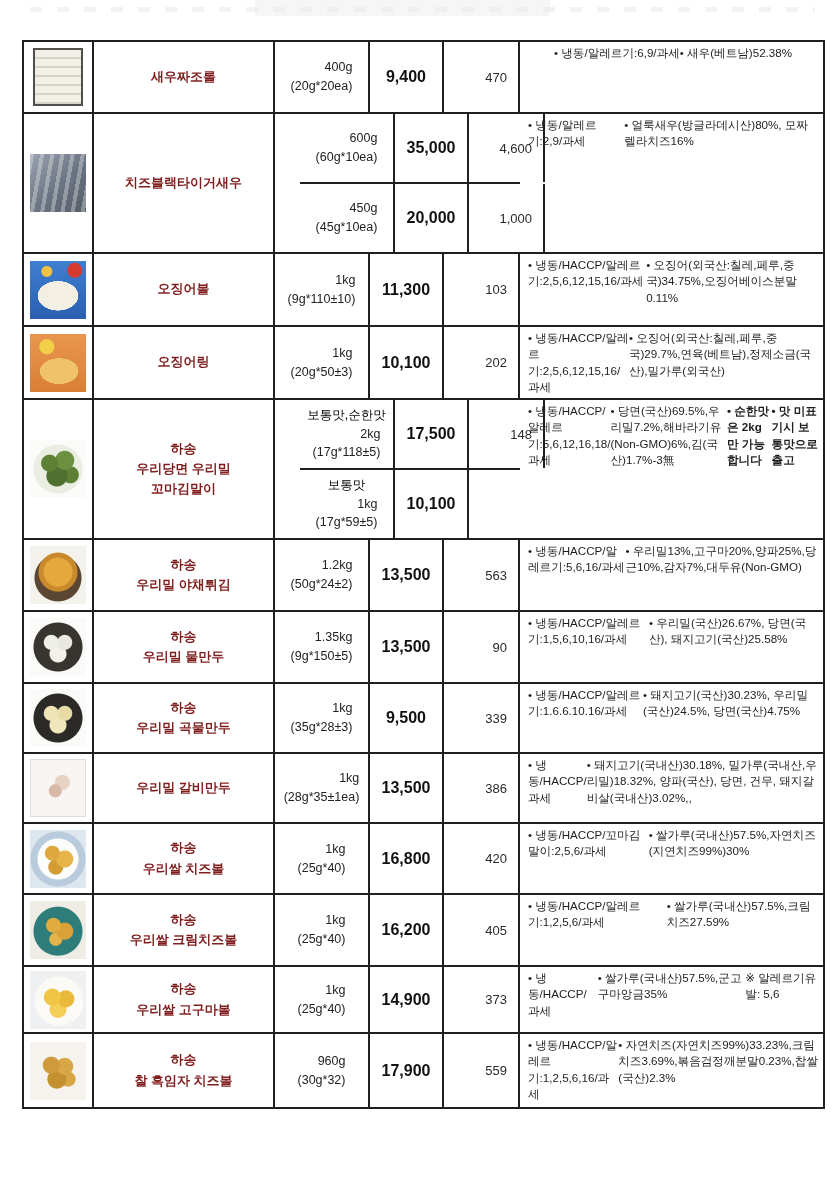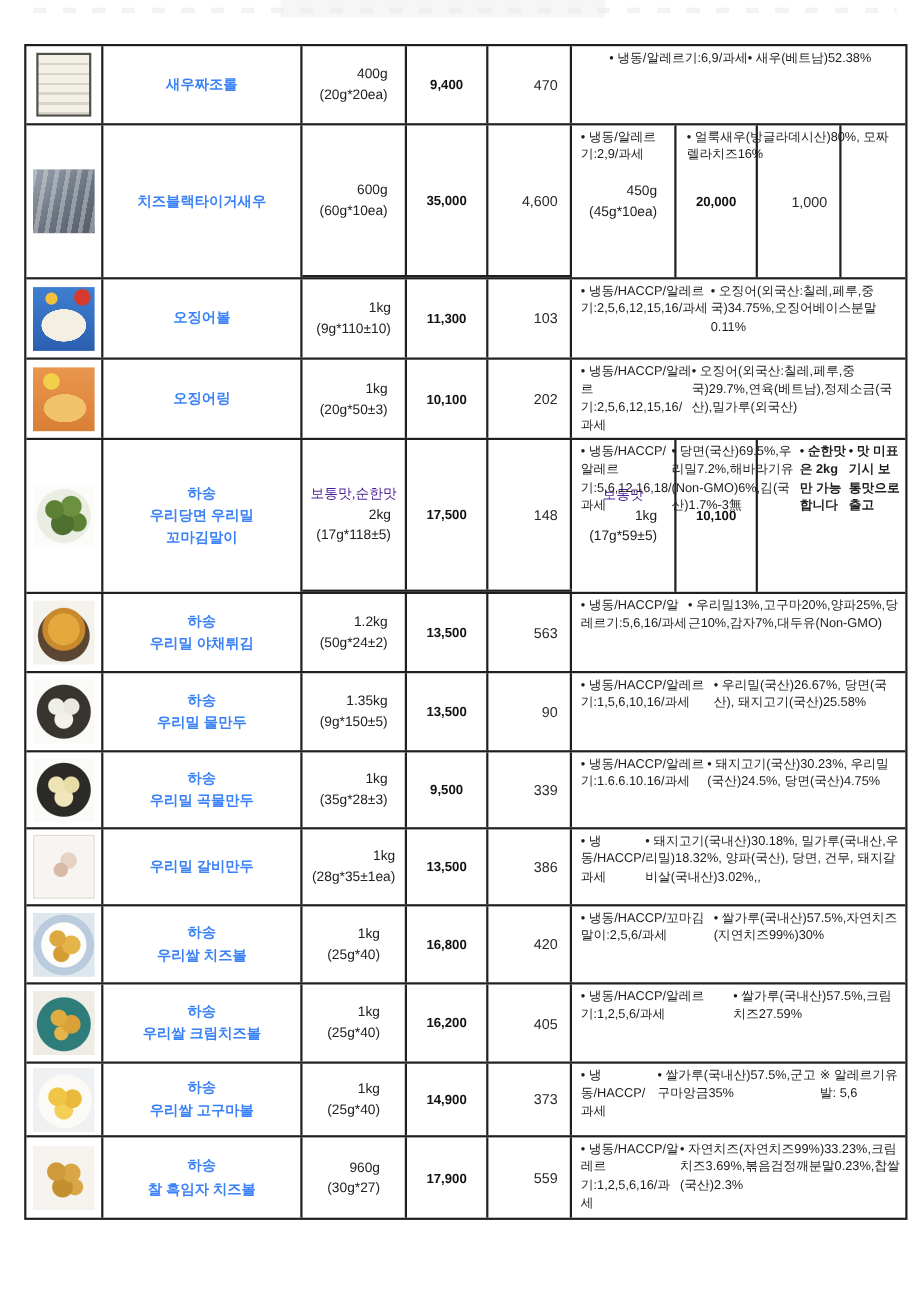--- a/index.html
+++ b/index.html
@@ -13,32 +13,32 @@
     background:repeating-linear-gradient(90deg,#e9e9e9 0 12px,transparent 12px 27px);}
   .price-table{
     position:absolute;left:22px;top:40px;width:803px;
     border:2px solid #1f1f1f;box-sizing:border-box;background:#fff;
   }
   .trow{display:flex;border-bottom:2px solid #1f1f1f;box-sizing:border-box;}
   .trow:last-child{border-bottom:none;}
   .h67{height:67px}.h70{height:70px}.h71{height:71px}.h72{height:72px}.h73{height:73px}.h140{height:140px}
   .cell{box-sizing:border-box;border-right:2px solid #1f1f1f;display:flex;align-items:center;justify-content:center;overflow:hidden;}
   .c-img{width:70px;flex:none;}
-  .c-name{width:181px;flex:none;font-weight:bold;font-size:13px;line-height:1.55;text-align:center;white-space:pre-line;color:#3b82f6;}
+  .c-name{width:181px;flex:none;font-weight:bold;font-size:13px;line-height:1.55;text-align:center;white-space:pre-line;color:#7f1d1d;}
   .c-spec{width:95px;flex:none;font-size:12.5px;line-height:1.5;text-align:right;white-space:pre-line;color:#222;flex-direction:column;}
-  .c-price{width:74px;flex:none;font-weight:bold;font-size:12px;color:#111;}
+  .c-price{width:74px;flex:none;font-weight:bold;font-size:16px;color:#111;}
   .c-qty{width:76px;flex:none;font-size:13px;color:#2a2a2a;justify-content:flex-end;padding-right:11px;}
   .c-notes{flex:1;border-right:none;flex-direction:row;align-items:stretch;justify-content:center;
     padding:3px 5px 3px 8px;font-size:11.6px;line-height:1.42;color:#1d1d1d;text-align:left;}
   .note{margin:0;}
   .note.b{font-weight:bold;}
-  .subcol{width:245px;flex:none;display:flex;flex-direction:row;box-sizing:border-box;}
+  .subcol{width:245px;flex:none;display:flex;flex-direction:column;box-sizing:border-box;padding-left:25px;}
   .subrow{flex:1;display:flex;min-height:0;}
   .subrow:first-child{border-bottom:2px solid #1f1f1f;box-sizing:border-box;}
-  .flavor{color:#4c1d95;font-size:12.5px;line-height:1.5;}
+  .flavor{color:#000000;font-size:12.5px;line-height:1.5;}
   .thumb{width:56px;height:58px;flex:none;}
   .t0{width:50px;height:58px;border:2px solid #50504a;box-sizing:border-box;
       background:repeating-linear-gradient(180deg,#f2efe7 0 7px,#d8d3c6 7px 9px);}
   .t1{background:repeating-linear-gradient(100deg,rgba(240,240,240,.35) 0 4px,transparent 4px 10px),
       linear-gradient(135deg,#9aa3ae 0%,#6a7380 55%,#555d68 100%);}
   .t2{background:radial-gradient(circle at 30% 18%,#f2c23e 0 5px,transparent 6px),
       radial-gradient(circle at 80% 16%,#d63a2e 0 7px,transparent 8px),
       radial-gradient(ellipse 60% 42% at 50% 60%,#f3efe3 0 60%,transparent 61%),
       linear-gradient(180deg,#3f7fd0,#2b5fb0);}
   .t3{background:radial-gradient(circle at 30% 22%,#f3d04a 0 7px,transparent 8px),
@@ -303,21 +303,21 @@
     </div>
   </div>
 
   <div class="trow h73">
     <div class="cell c-img">
         <div class="thumb t12"></div>
       </div>
     <div class="cell c-name">하송
 찰 흑임자 치즈볼</div>
     <div class="cell c-spec">960g
-(30g*27)</div>
+(30g*32)</div>
     <div class="cell c-price">17,900</div>
     <div class="cell c-qty">559</div>
     <div class="cell c-notes">
       <div class="note">• 냉동/HACCP/알레르기:1,2,5,6,16/과세</div>
       <div class="note">• 자연치즈(자연치즈99%)33.23%,크림치즈3.69%,볶음검정깨분말0.23%,찹쌀(국산)2.3%</div>
     </div>
   </div>
 
 </div>
 

